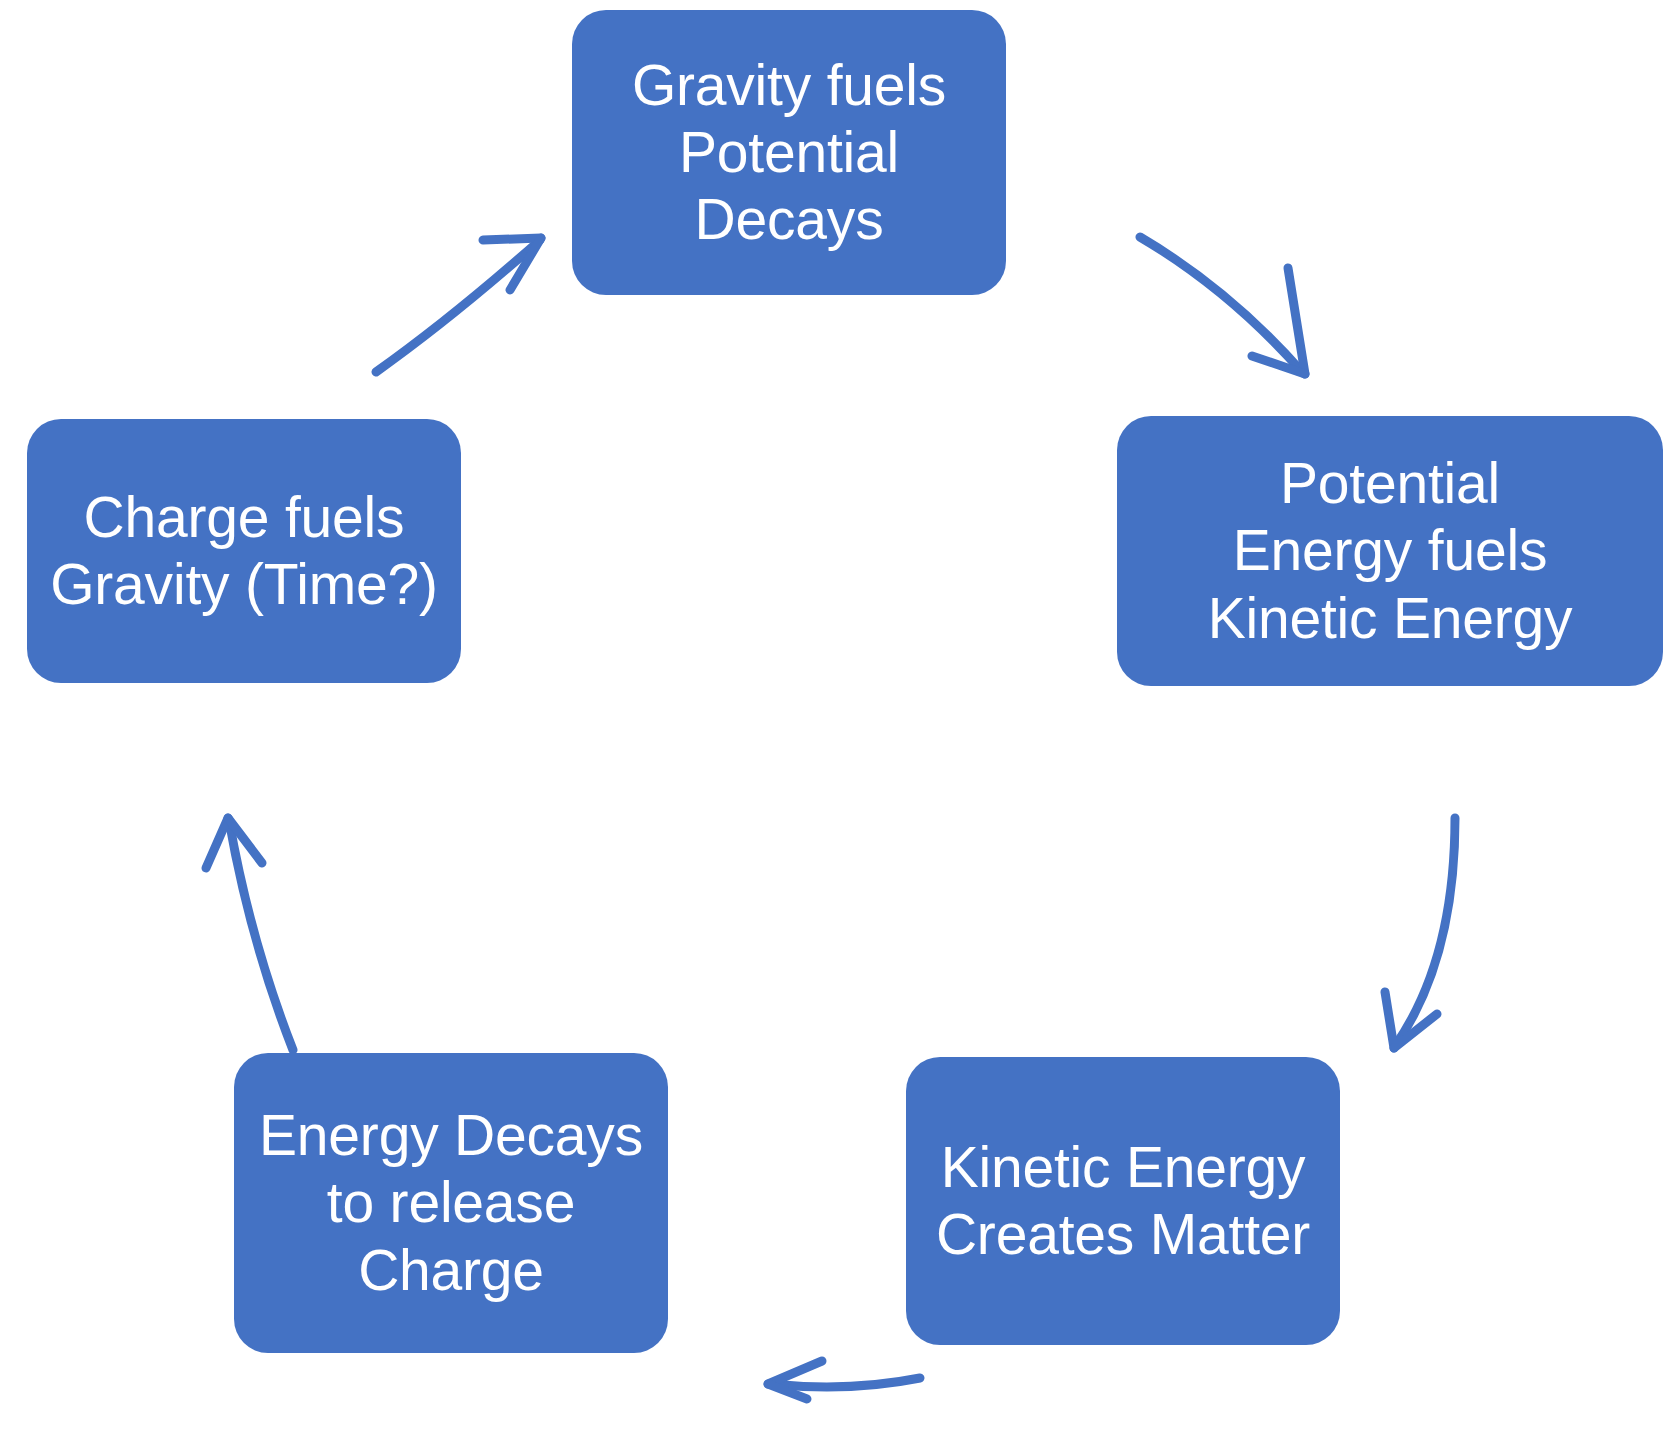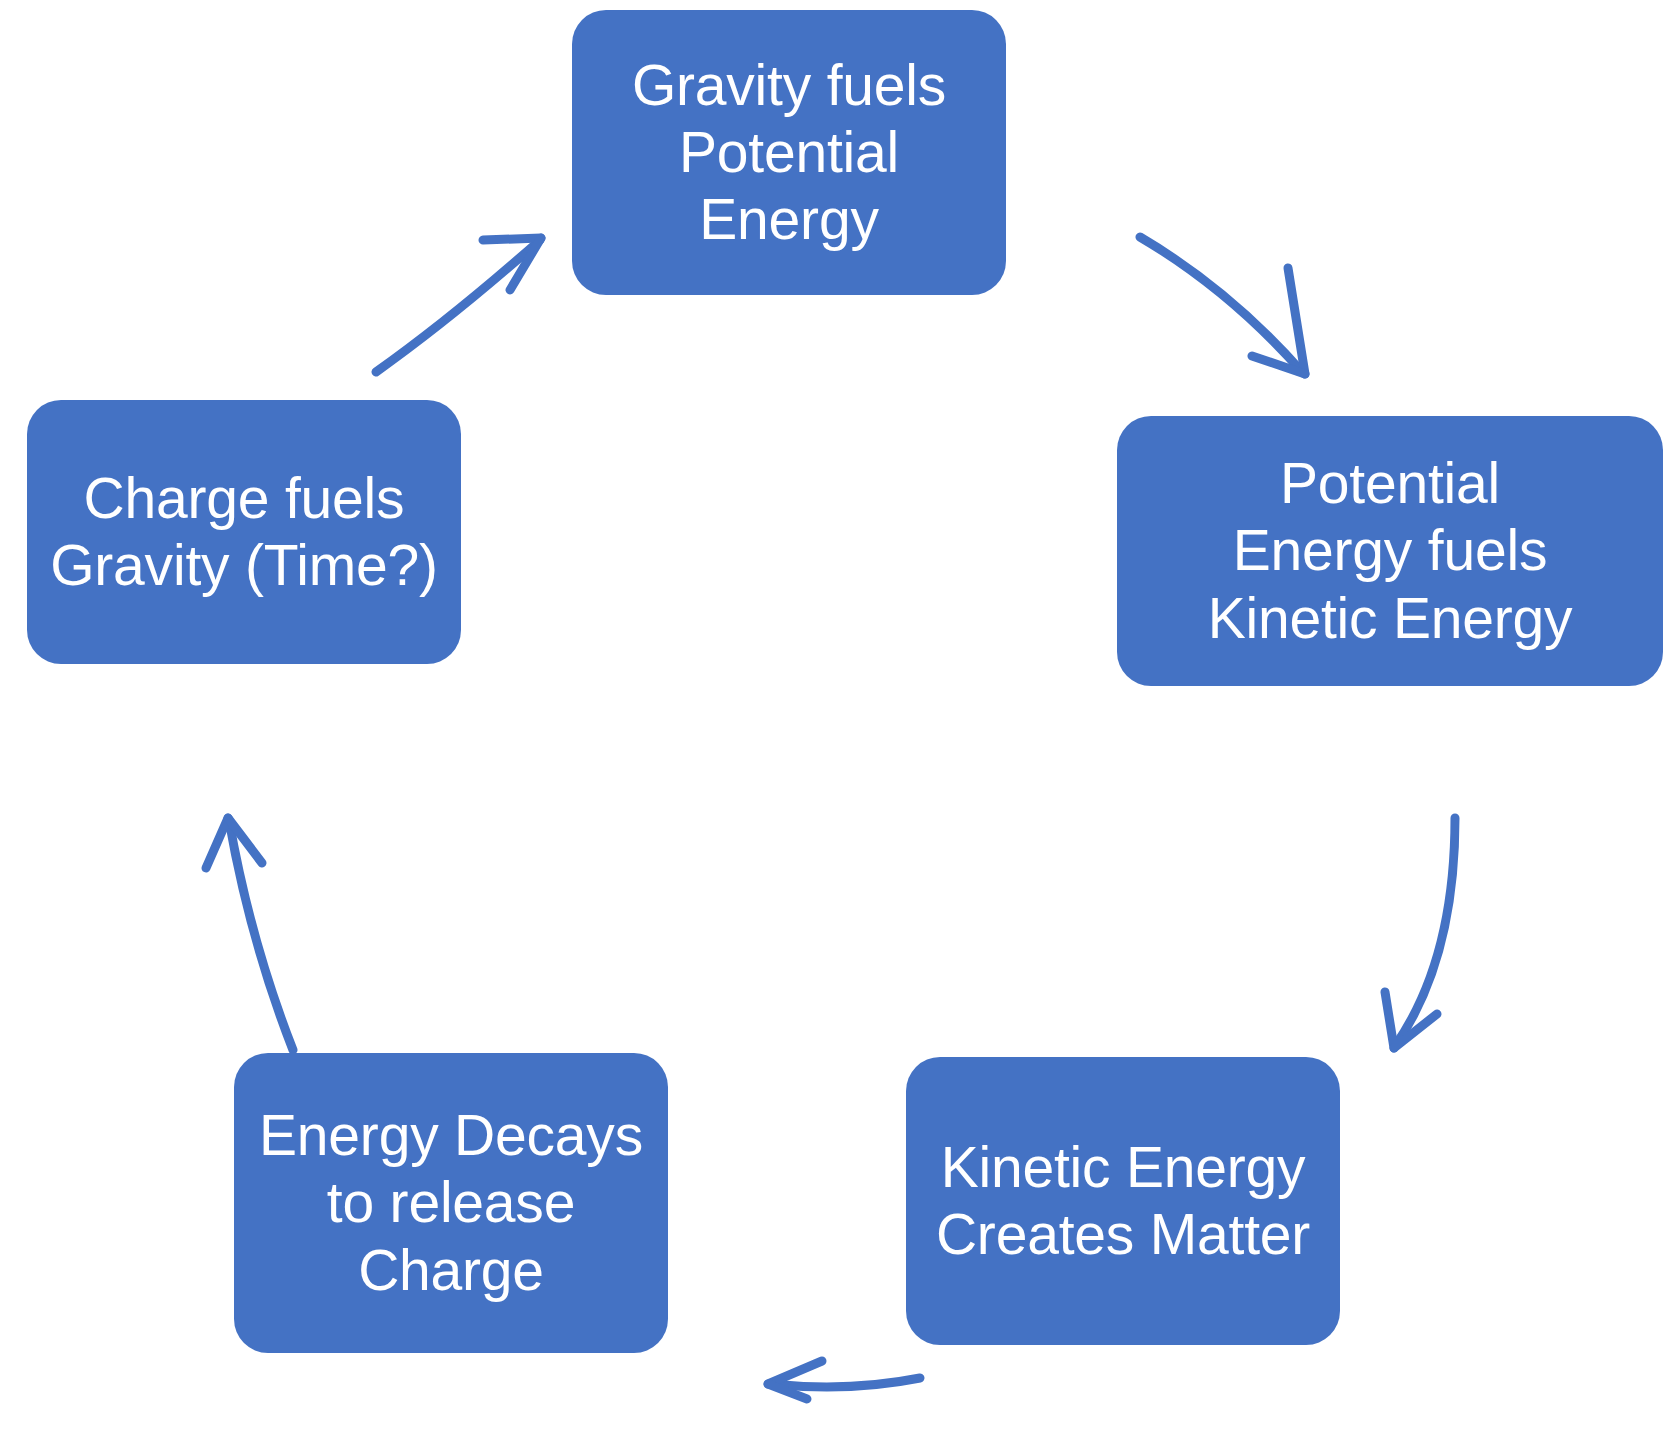--- a/index.html
+++ b/index.html
@@ -35,21 +35,21 @@
     padding: 0 8px;
     box-sizing: border-box;
     white-space: pre-line;
   }
 
   
   #node-top          { left: 572px;  top: 10px;   width: 434px;  height: 285px; font-size: 57px; }
   #node-right        { left: 1117px; top: 416px;  width: 546px;  height: 270px; font-size: 57px; }
   #node-bottomright  { left: 906px;  top: 1057px; width: 434px;  height: 288px; font-size: 57px; }
   #node-bottomleft   { left: 234px;  top: 1053px; width: 434px;  height: 300px; font-size: 57px; }
-  #node-left         { left: 27px;   top: 400px;  width: 434px;  height: 264px; font-size: 57px; }
+  #node-left         { left: 27px;   top: 419px;  width: 434px;  height: 264px; font-size: 57px; }
 
   #arrow-layer {
     position: absolute;
     left: 0; top: 0;
     width: 1677px;
     height: 1445px;
     pointer-events: none;
   }
   .arrow-path {
     fill: none;
@@ -93,21 +93,21 @@
     <g>
       <path class="arrow-path" d="M 376 372 Q 452 318 540 240"></path>
       <path class="arrow-path" d="M 483 240 L 541 238"></path>
       <path class="arrow-path" d="M 510 290 L 541 238"></path>
     </g>
   </svg>
 
   <div class="node" id="node-top">
     <span class="label">Gravity fuels
 Potential
-Energy</span>
+Decays</span>
   </div>
 
   <div class="node" id="node-right">
     <span class="label">Potential
 Energy fuels
 Kinetic Energy</span>
   </div>
 
   <div class="node" id="node-bottomright">
     <span class="label">Kinetic Energy

